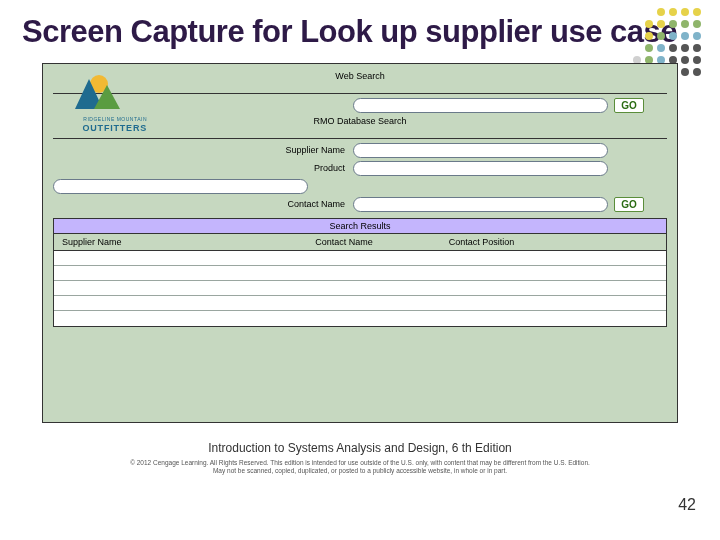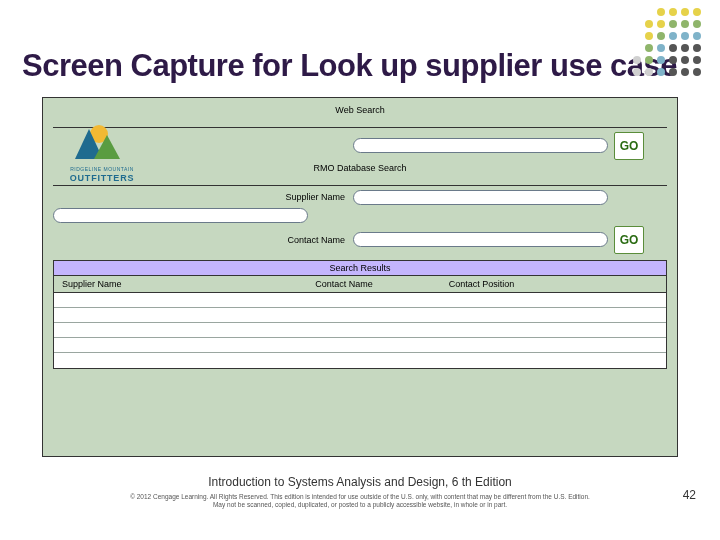--- a/index.html
+++ b/index.html
@@ -11,21 +11,20 @@
     position: relative;
     overflow: hidden;
   }
   .slide-title {
     font-size: 31px;
     font-weight: bold;
     color: #2e1a47;
     padding: 14px 0 6px 22px;
     line-height: 1.18;
     letter-spacing: -0.5px;
-    margin-top: 34px;
   }
   .dot-grid {
     position: absolute;
     top: 8px;
     right: 18px;
     display: grid;
     grid-template-columns: repeat(6, 9px);
     grid-auto-rows: 9px;
     gap: 3px;
   }
@@ -47,23 +46,23 @@
     background: #c6d8c0;
     font-size: 9px;
     color: #000;
     position: relative;
   }
   .mock-inner {
     padding: 4px 10px 6px 10px;
   }
   .logo {
     position: absolute;
-    top: 24px; left: 14px;
+    top: 8px; left: 14px;
     width: 90px;
-    text-align: center;
+    text-align: right;
   }
   .logo-icon {
     width: 60px; height: 42px;
     margin: 0 auto 2px auto;
     position: relative;
   }
   .logo-sun { position:absolute; left:18px; top:3px; width:18px; height:18px; border-radius:50%; background:#f2b933; }
   .logo-m1 { position:absolute; left:3px; top:7px; width:0;height:0;border-left:14px solid transparent;border-right:14px solid transparent;border-bottom:30px solid #1f6b8f; }
   .logo-m2 { position:absolute; left:22px; top:13px; width:0;height:0;border-left:13px solid transparent;border-right:13px solid transparent;border-bottom:24px solid #5a9c41; }
   .logo-ridge { font-size:5px; letter-spacing:0.5px; color:#1f6b8f; }
@@ -91,24 +90,24 @@
     background: #fff;
     border: 1px solid #6a7a8a;
     border-radius: 9px;
     height: 15px;
     width: 255px;
   }
   .go {
     background: #fff;
     border: 1px solid #5a8d3a;
     color: #2a6b12;
-    font-size: 12px;
+    font-size: 10px;
     font-weight: bold;
     border-radius: 2px;
-    height: 28px;
+    height: 15px;
     width: 30px;
     margin-left: 6px;
     display: flex; align-items:center; justify-content:center;
   }
   .results-box {
     margin-top: 6px;
     background: #fff;
     border: 1px solid #333;
   }
   .results-head {
@@ -139,22 +138,22 @@
 
   .footer-main {
     text-align: center;
     font-size: 12px;
     color: #333;
     margin-top: 18px;
   }
   .page-num {
     position: absolute;
     right: 24px;
-    bottom: 38px;
-    font-size: 12px;
+    bottom: 26px;
+    font-size: 16px;
     color: #333;
   }
   .copyright {
     text-align: center;
     font-size: 6.5px;
     color: #555;
     line-height: 1.25;
     margin-top: 4px;
     padding: 0 50px;
   }
@@ -221,20 +220,24 @@
       <div class="pill"></div>
       <div class="go">GO</div>
     </div>
 
     <div class="section-head">RMO Database Search</div>
     <div class="row">
         <label>Supplier Name</label>
         <div class="pill"></div>
       </div>
     <div class="row">
+        <label>Product</label>
+        <div class="pill"></div>
+      </div>
+    <div class="row">
         <div class="pill"></div>
       </div>
     <div class="row">
       <label>Contact Name</label>
       <div class="pill"></div>
       <div class="go">GO</div>
     </div>
 
     <div class="results-box">
       <div class="results-head">Search Results</div>

